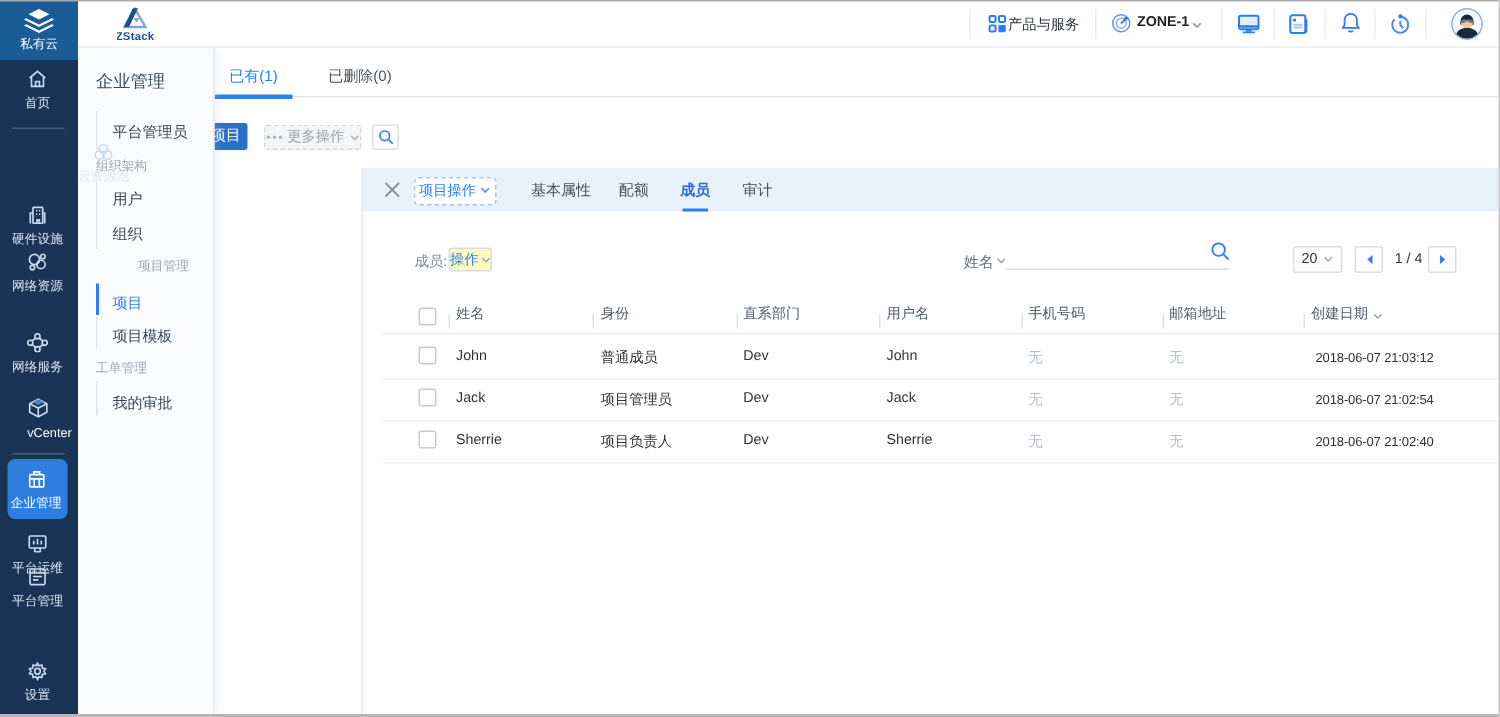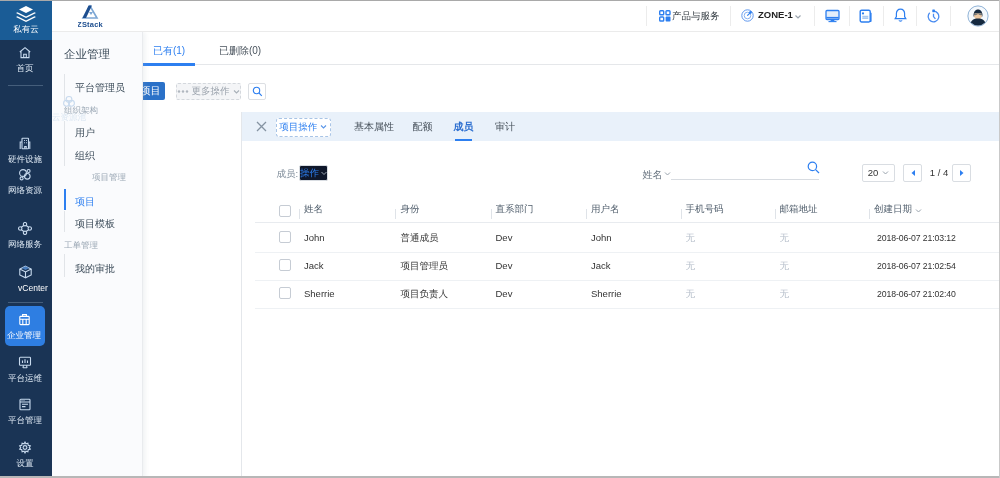--- a/index.html
+++ b/index.html
@@ -176,21 +176,21 @@
     </svg>
   <div class="sbt" style="color:#fff;">企业管理</div>
 </div>
 <div class="sbi" style="top:356px;">
   <svg width="14" height="13" viewBox="0 0 14 13">
       <rect x="1.5" y="1.3" width="11" height="8" rx="0.8"></rect>
       <path d="M4.5 7 v-2.5 M7 7 v-3.8 M9.5 7 v-2.5 M5 11.8 h4 M5.5 9.3 l-0.6 2.5 M8.5 9.3 l0.6 2.5"></path>
     </svg>
   <div class="sbt">平台运维</div>
 </div>
-<div class="sbi" style="top:398px;">
+<div class="sbi" style="top:378px;">
   <svg width="14" height="13" viewBox="0 0 14 13">
       <rect x="2" y="1.3" width="10" height="10.4" rx="0.8"></rect>
       <path d="M2 4 h10 M4 6.3 h6 M4 8.6 h3.5"></path>
       <path d="M3.5 2.7 h1 M5.5 2.7 h1" stroke-width="0.9"></path>
     </svg>
   <div class="sbt">平台管理</div>
 </div>
 <div class="sbi" style="top:441px;">
   <svg width="14" height="13" viewBox="0 0 14 13">
       <circle cx="7" cy="6.5" r="1.9"></circle>
@@ -257,21 +257,21 @@
         <path d="M1 1.5 L3.5 4 L6 1.5" stroke="#5a96e8" stroke-width="1.1" fill="none"></path>
       </svg>
   </div>
   <div class="a ctr" style="left:206px;top:80px;width:50px;height:29px;font-size:10px;color:#46505a;">基本属性</div>
   <div class="a ctr" style="left:262.5px;top:80px;width:34px;height:29px;font-size:10px;color:#46505a;">配额</div>
   <div class="a ctr" style="left:303.5px;top:80px;width:34px;height:29px;font-size:10px;color:#2d6fd0;font-weight:bold;">成员</div>
   <div class="a" style="left:312px;top:106.5px;width:17px;height:2.5px;background:#2d7ff0;"></div>
   <div class="a ctr" style="left:345px;top:80px;width:34px;height:29px;font-size:10px;color:#46505a;">审计</div>
 
   <div class="a" style="left:133.5px;top:136px;font-size:9.5px;color:#7a8896;white-space:nowrap;text-align:center;">成员:</div>
-  <div class="a ctr" style="left:156px;top:133px;width:28.5px;height:16px;background:#0f172a;border:1px solid #d9dde2;border-radius:2px;font-size:9.5px;color:#2d7ff0;">
+  <div class="a ctr" style="left:156px;top:133px;width:28.5px;height:16px;background:#fef9c3;border:1px solid #d9dde2;border-radius:2px;font-size:9.5px;color:#2d7ff0;">
     操作
     <svg width="6" height="5" style="margin-left:2px;">
         <path d="M0.5 1 L3 3.5 L5.5 1" stroke="#9aa4ae" stroke-width="1" fill="none"></path>
       </svg>
   </div>
   <div class="a" style="left:499.5px;top:136px;font-size:10px;color:#66727e;">姓名</div>
   <div class="a" style="left:521px;top:139px;">
       <svg width="7" height="6">
         <path d="M1 1.5 L3.5 4 L6 1.5" stroke="#9aa4ae" stroke-width="1" fill="none"></path>
       </svg>

